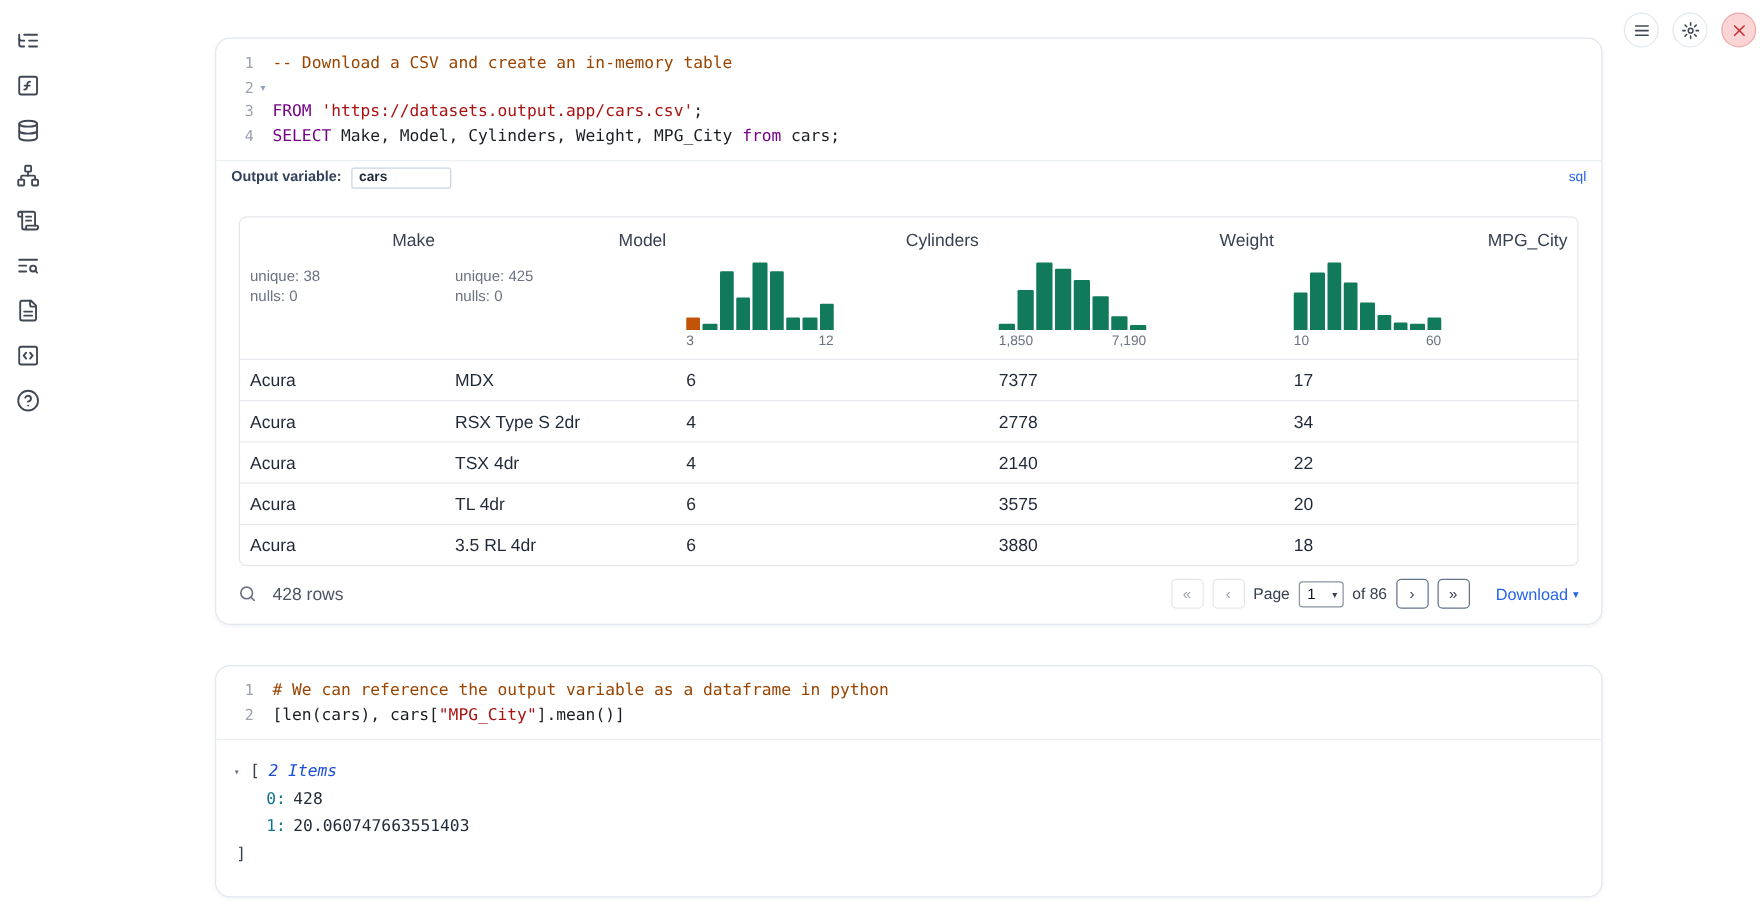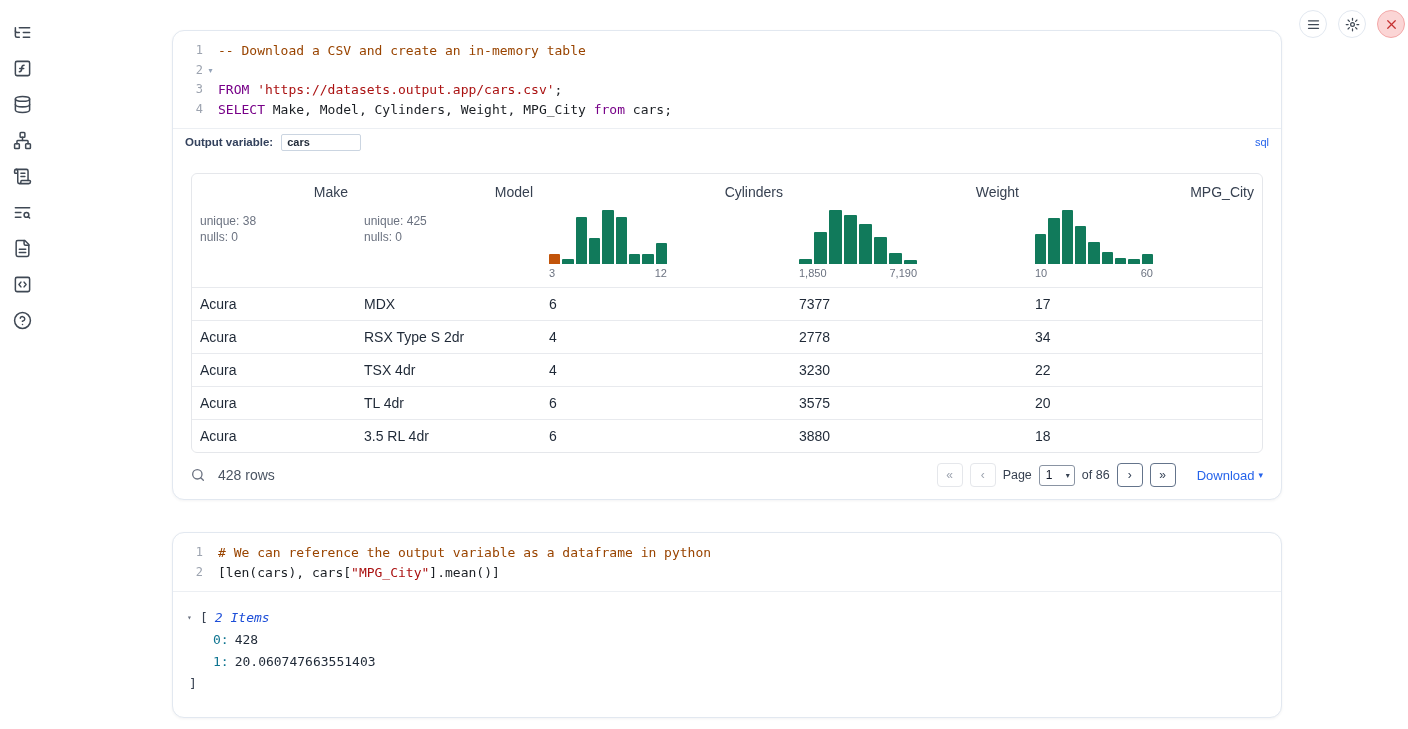--- a/index.html
+++ b/index.html
@@ -315,21 +315,21 @@
           <div class="td col-make">Acura</div>
           <div class="td col-model">RSX Type S 2dr</div>
           <div class="td col-cyl">4</div>
           <div class="td col-wt">2778</div>
           <div class="td col-mpg">34</div>
         </div>
         <div class="trow">
           <div class="td col-make">Acura</div>
           <div class="td col-model">TSX 4dr</div>
           <div class="td col-cyl">4</div>
-          <div class="td col-wt">3230</div>
+          <div class="td col-wt">2140</div>
           <div class="td col-mpg">22</div>
         </div>
         <div class="trow">
           <div class="td col-make">Acura</div>
           <div class="td col-model">TL 4dr</div>
           <div class="td col-cyl">6</div>
           <div class="td col-wt">3575</div>
           <div class="td col-mpg">20</div>
         </div>
         <div class="trow">

